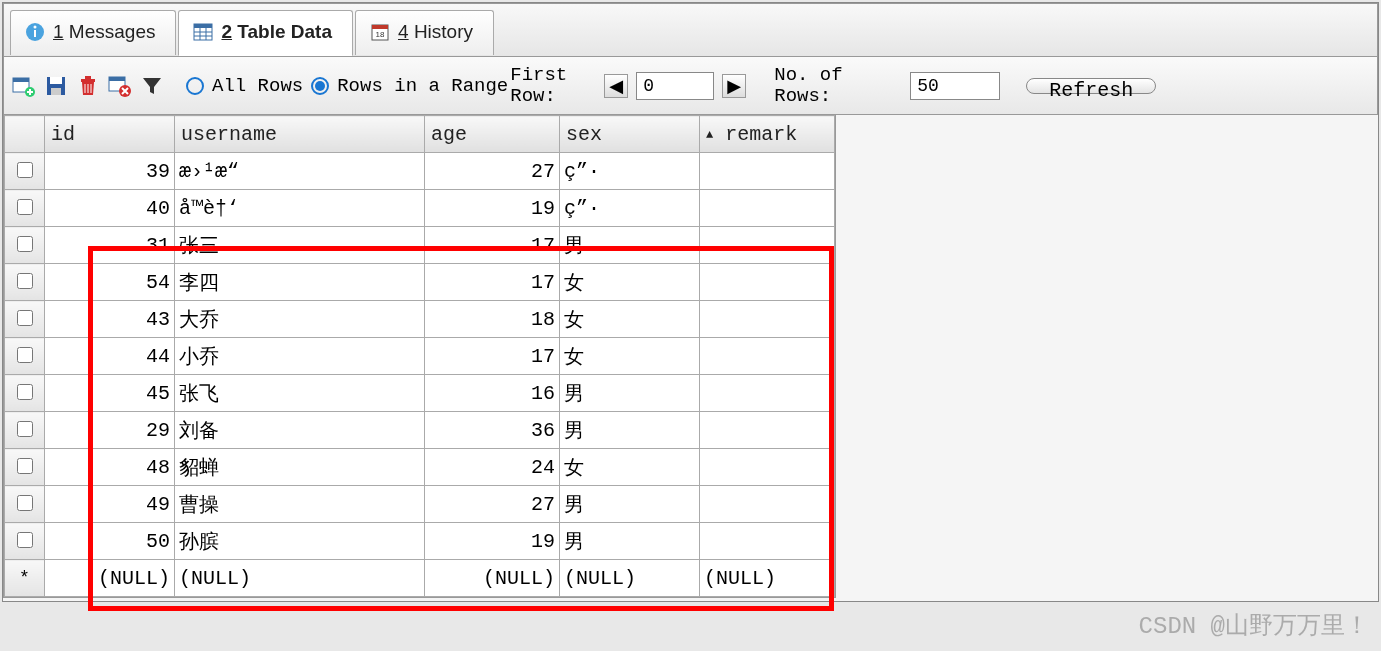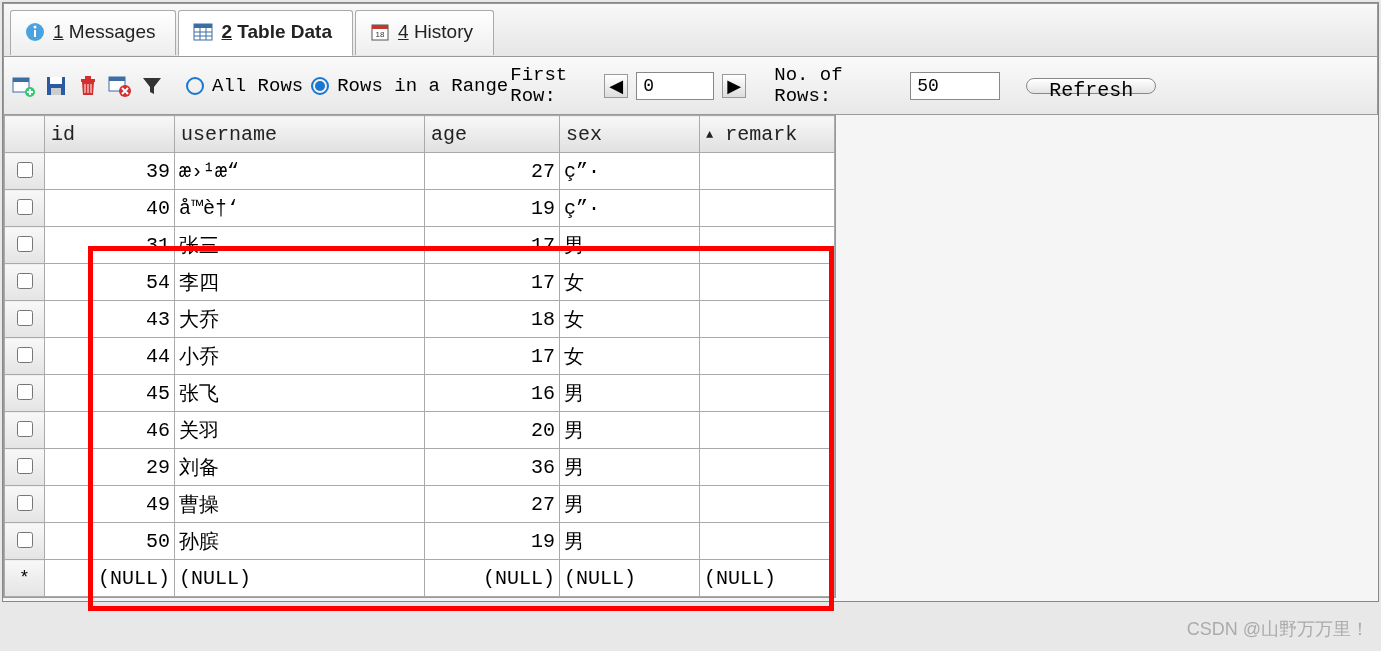--- a/index.html
+++ b/index.html
@@ -26,21 +26,21 @@
 td{padding:0 4px;font-size:20px}
 td.num{text-align:right;font-family:"Courier New",monospace}
 td.txt{font-family:Liberation Mono, monospace}
 td.mono{font-family:"Courier New",monospace}
 .rowsel{width:40px;text-align:center;background:linear-gradient(#f8f8f8,#e4e4e4)}
 .rowsel input{width:16px;height:16px}
 .starcell{width:40px;text-align:center;background:linear-gradient(#f8f8f8,#e4e4e4);font-family:"Courier New",monospace;font-size:18px}
 .c-id{width:130px}.c-user{width:250px}.c-age{width:135px}.c-sex{width:140px}.c-rem{width:135px}
 .sorticon{font-size:12px;vertical-align:middle}
 .redbox{position:absolute;border:5px solid #ff0000;pointer-events:none}
-.watermark{position:absolute;right:12px;bottom:10px;color:rgba(120,120,120,.55);font-size:18px;font-family:Liberation Sans, sans-serif}
+.watermark{position:absolute;right:12px;bottom:10px;color:rgba(120,120,120,.55);font-size:24px;font-family:Liberation Mono, monospace}
 </style>
 </head>
 <body>
 
 <div class="panel" style="margin:2px">
 
 <div class="tabbar">
   <div class="tab">
     <span class="tabicon">
       <svg viewBox="0 0 20 20">
@@ -197,32 +197,32 @@
           <tr>
             <td class="rowsel"><input type="checkbox" style=""></td>
             <td class="num">45</td>
             <td class="txt">张飞</td>
             <td class="num">16</td>
             <td class="txt">男</td>
             <td class="txt"></td>
           </tr>
           <tr>
             <td class="rowsel"><input type="checkbox" style=""></td>
-            <td class="num">46</td>
-            <td class="txt">关羽</td>
-            <td class="num">20</td>
-            <td class="txt">男</td>
-            <td class="txt"></td>
-          </tr>
-          <tr>
-            <td class="rowsel"><input type="checkbox" style=""></td>
             <td class="num">29</td>
             <td class="txt">刘备</td>
             <td class="num">36</td>
             <td class="txt">男</td>
+            <td class="txt"></td>
+          </tr>
+          <tr>
+            <td class="rowsel"><input type="checkbox" style=""></td>
+            <td class="num">48</td>
+            <td class="txt">貂蝉</td>
+            <td class="num">24</td>
+            <td class="txt">女</td>
             <td class="txt"></td>
           </tr>
           <tr>
             <td class="rowsel"><input type="checkbox" style=""></td>
             <td class="num">49</td>
             <td class="txt">曹操</td>
             <td class="num">27</td>
             <td class="txt">男</td>
             <td class="txt"></td>
           </tr>

